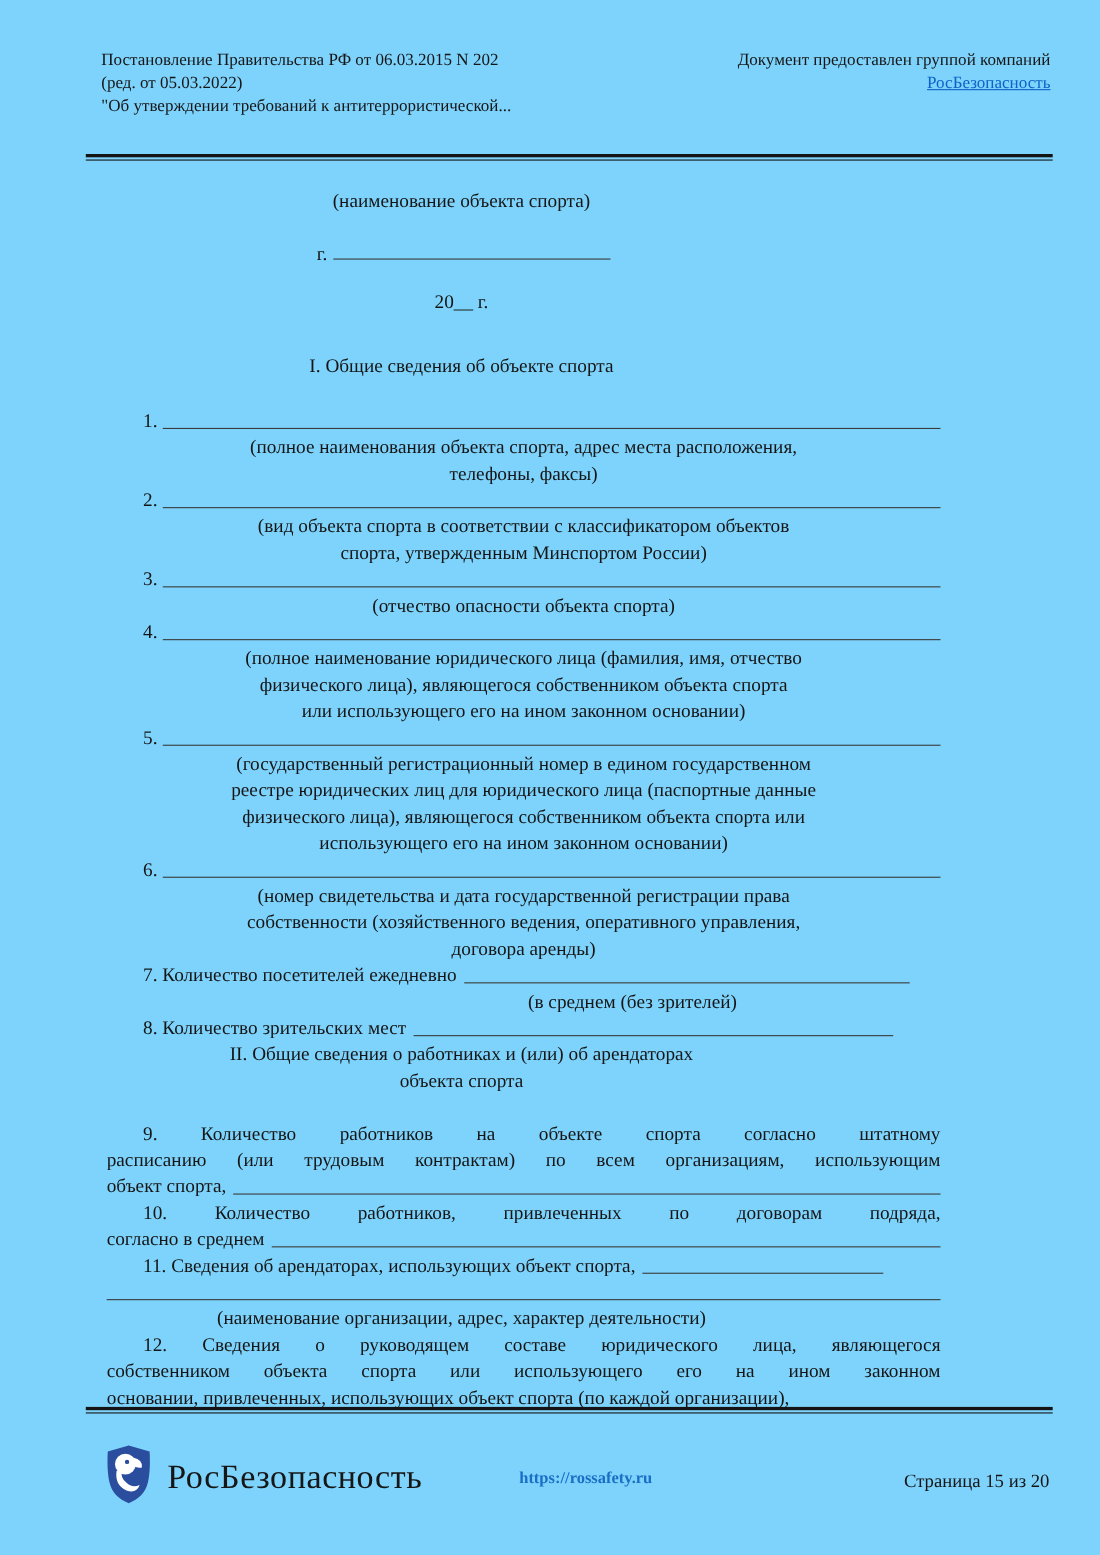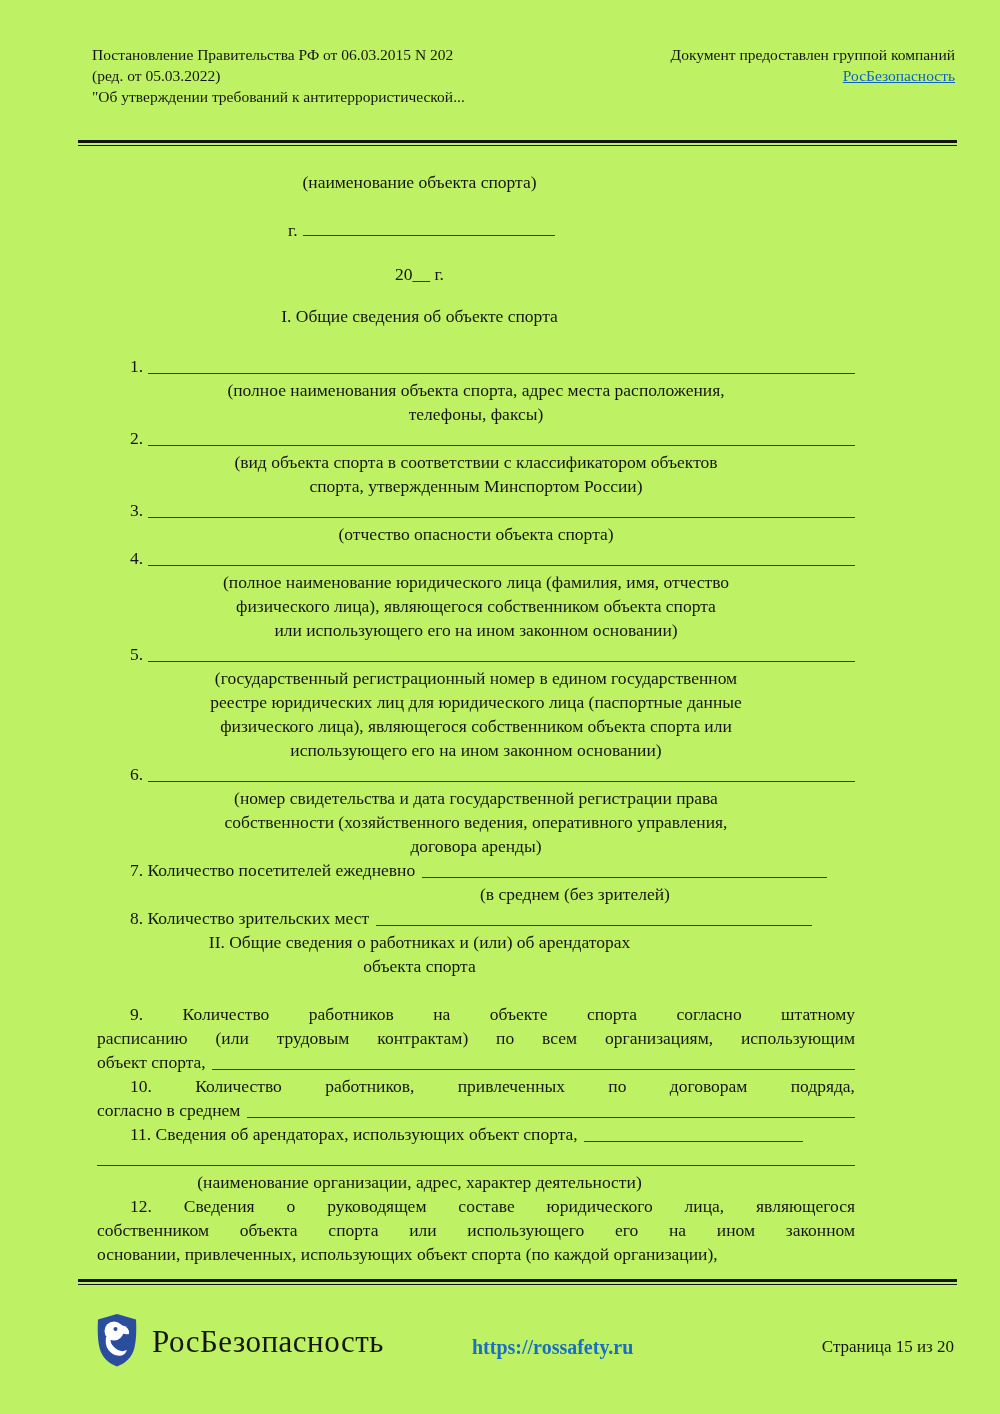--- a/index.html
+++ b/index.html
@@ -1,19 +1,19 @@
 <!DOCTYPE html>
 <html><head>
 <meta charset="utf-8">
 <style>
   * { margin:0; padding:0; box-sizing:border-box; }
   html,body { background:#ffffff; }
   body { width:1000px; height:1414px; overflow:hidden; }
   .page {
-    position:relative; width:1000px; height:1414px; background:#bef264;
+    position:relative; width:1000px; height:1414px; background:#7dd3fc;
     font-family:"Liberation Serif", serif; color:#151515;
   }
   
   .header {
     position:absolute; top:44px; left:92px; right:45px;
     display:flex; justify-content:space-between;
     font-size:15.5px; line-height:21px;
   }
   .header-right { text-align:right; }
   .hlink { color:#0d63c5; text-decoration:underline; cursor:pointer; }
@@ -33,30 +33,30 @@
   .row  { height:24px; display:flex; align-items:flex-end; white-space:nowrap; }
   .num  { padding-left:33px; padding-right:5px; }
   .ind  { padding-left:33px; }
   .blank { flex:1 1 auto; border-bottom:1.2px solid #3a3a3a; margin-bottom:4px; height:14px; }
   .blank-inline { display:inline-block; border-bottom:1.2px solid #3a3a3a; height:14px; margin-left:5px; }
   .cap { text-align:center; height:24px; }
   .center-narrow { width:645px; text-align:center; height:24px; }
   .just { text-align:justify; text-align-last:justify; height:24px; }
   .gap { height:24px; }
   .mt24 { margin-top:24px; } .mt20 { margin-top:20px; }
-  .mt22 { margin-top:18px; } .mt26 { margin-top:26px; }
+  .mt22 { margin-top:34px; } .mt26 { margin-top:26px; }
   
   .brand {
     position:absolute; left:95px; top:1312px;
     display:flex; align-items:center; gap:13px;
   }
   .brand-name { font-size:31px; color:#161616; letter-spacing:0.5px; }
   .site-link {
     position:absolute; left:472px; top:1336px;
-    font-size:20px; font-weight:bold; color:#1a6fc4; cursor:pointer; text-decoration:none;
+    font-size:15px; font-weight:bold; color:#1a6fc4; cursor:pointer; text-decoration:none;
   }
   .page-info { position:absolute; right:46px; top:1337px; font-size:17px; }
 </style>
 </head>
 <body>
 
 <div class="page">
 
   <div class="header">
     <div class="header-left">

